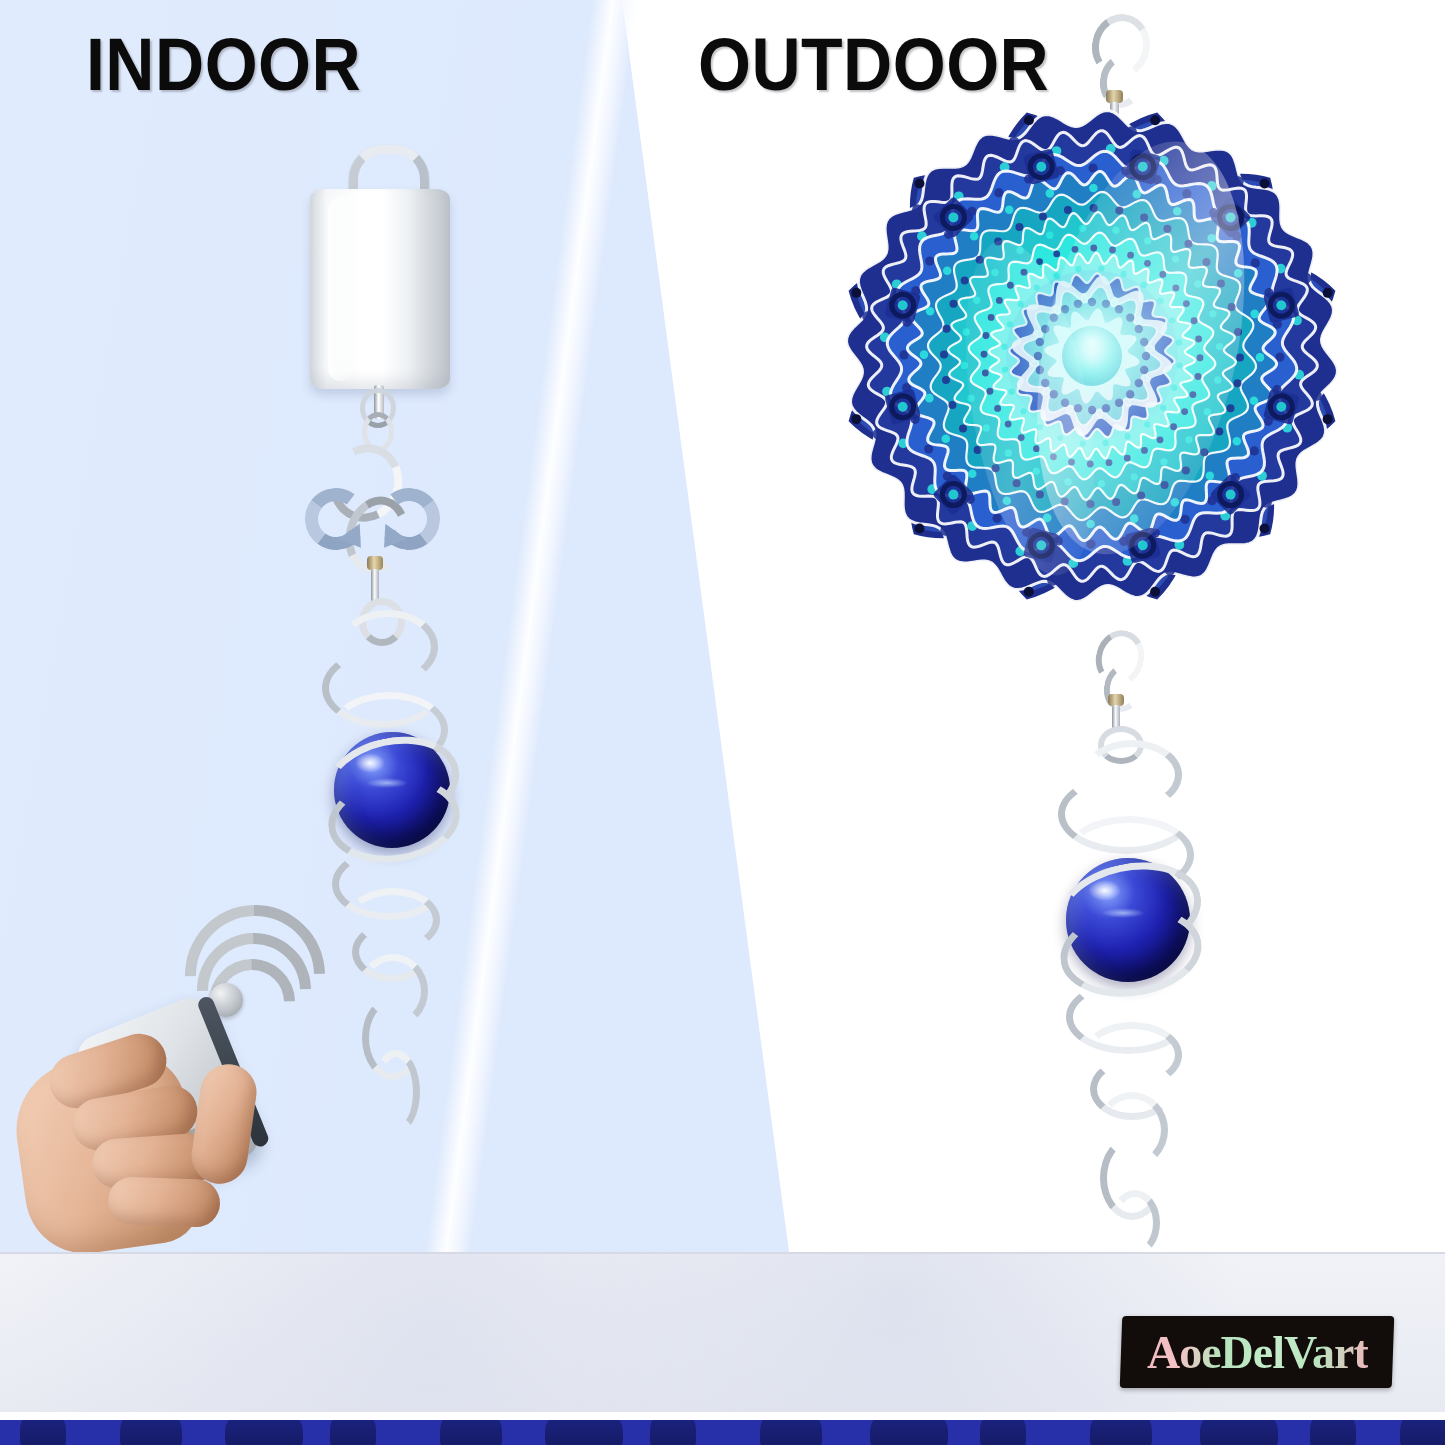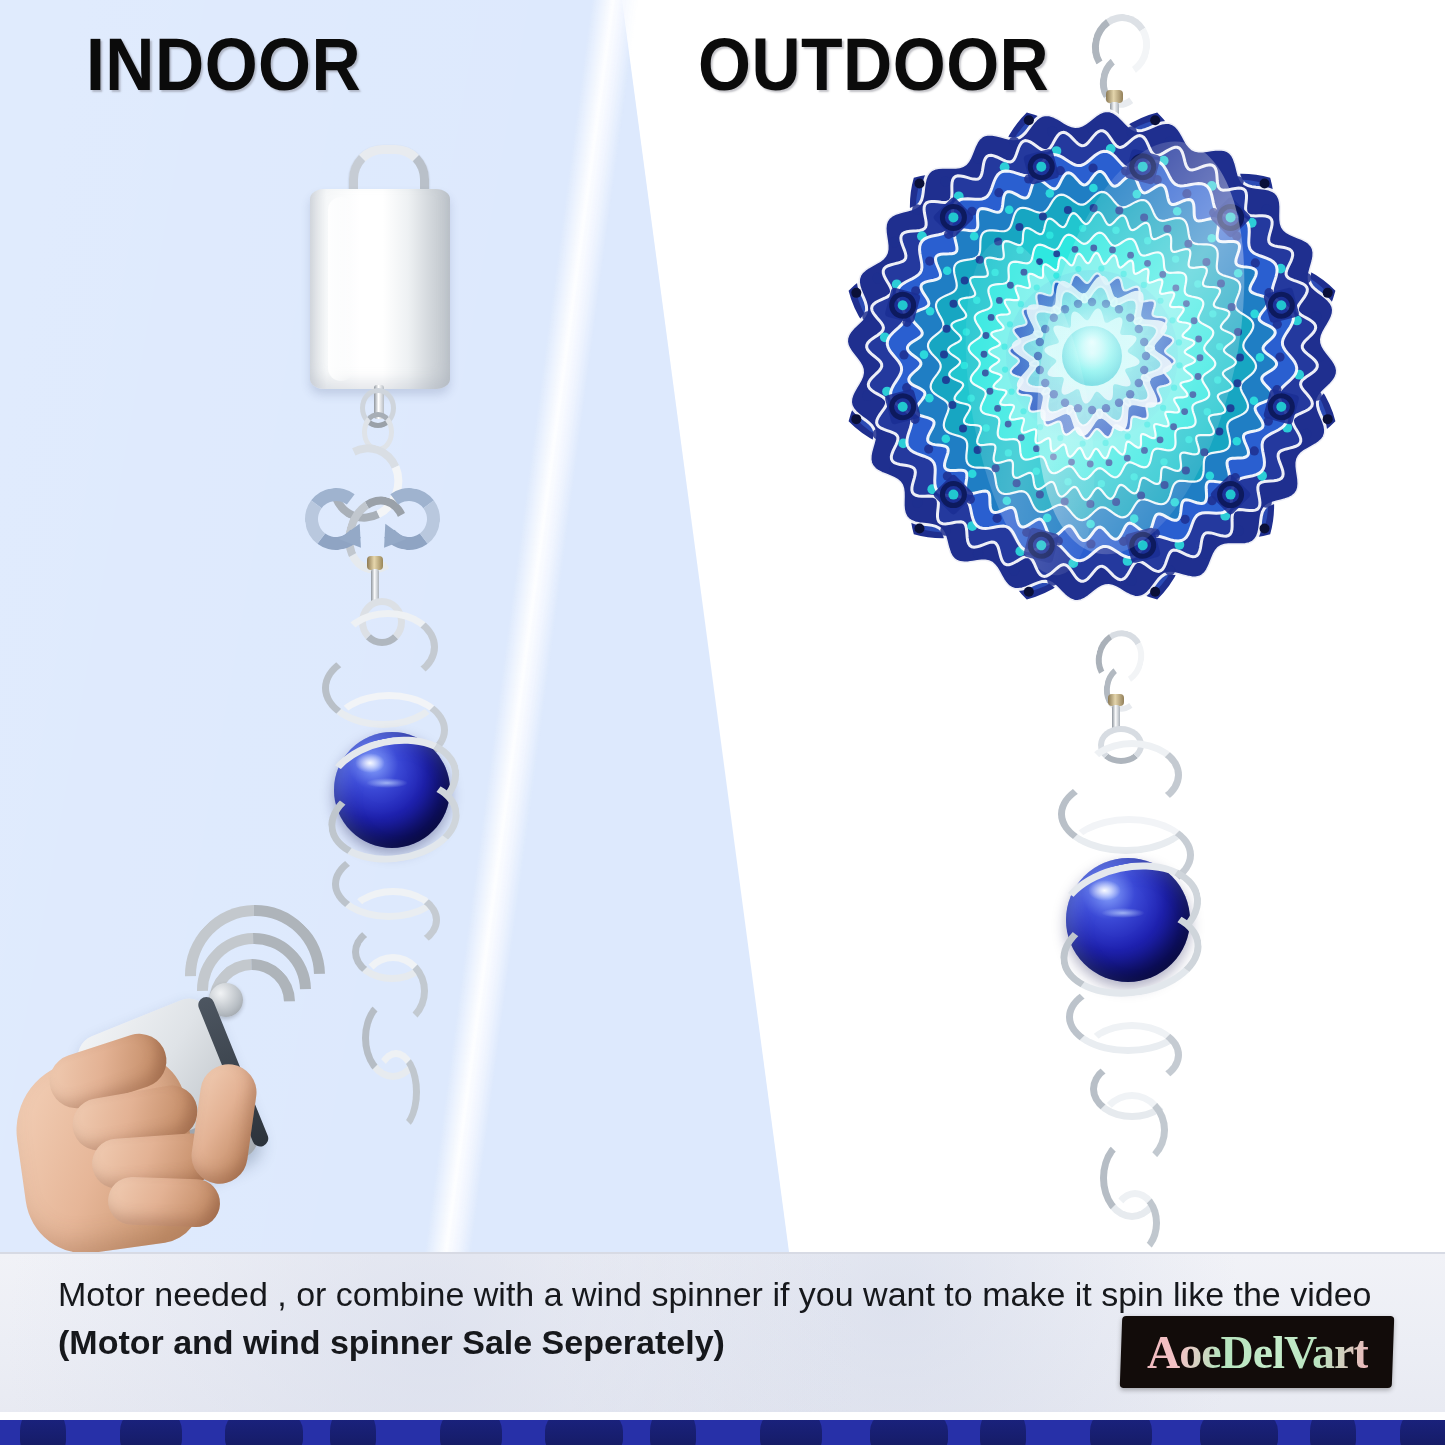--- a/index.html
+++ b/index.html
@@ -698,24 +698,20 @@
       <div class="turn" style="left:62px;top:396px;width:50px;height:70px;border-bottom-color:#e7ebef;border-left-color:#b6bdc5;"></div>
       <div class="turn" style="left:72px;top:450px;width:36px;height:52px;border-top-color:#eef1f4;border-right-color:#c0c7ce;"></div>
     </div>
 
   </div>
 
   <div class="hd" id="hd-indoor">INDOOR</div>
   <div class="hd" id="hd-outdoor">OUTDOOR</div>
 
   <div id="caption">
-    <div id="caption-text">
-      <span>Motor needed , or combine with a wind spinner if you want to make it spin</span>
-      <span>like the video </span><b>(Motor and wind spinner Sale Seperately)</b>
-    </div>
     <div id="logo">
       <span id="logo-text">AoeDelVart</span>
     </div>
   </div>
 
   <div id="band-sep"></div>
   <div id="bottom-band">
       <div class="blob" style="left: 20px; width: 46px;"></div>
       <div class="blob" style="left: 120px; width: 62px;"></div>
       <div class="blob" style="left: 225px; width: 78px;"></div>

